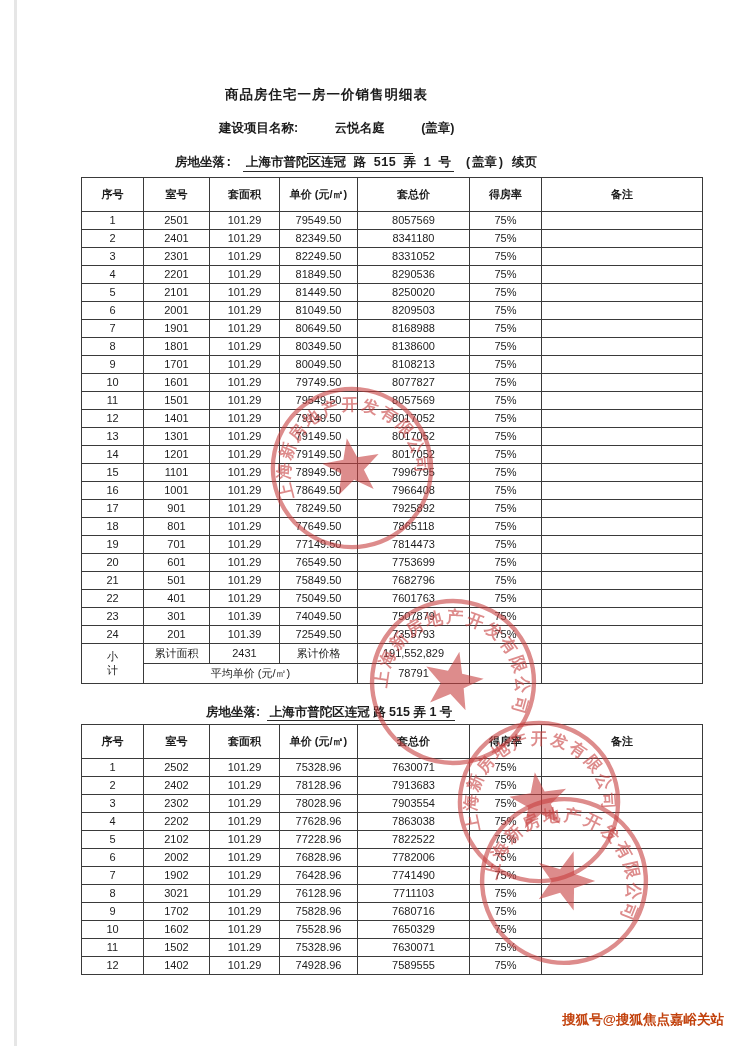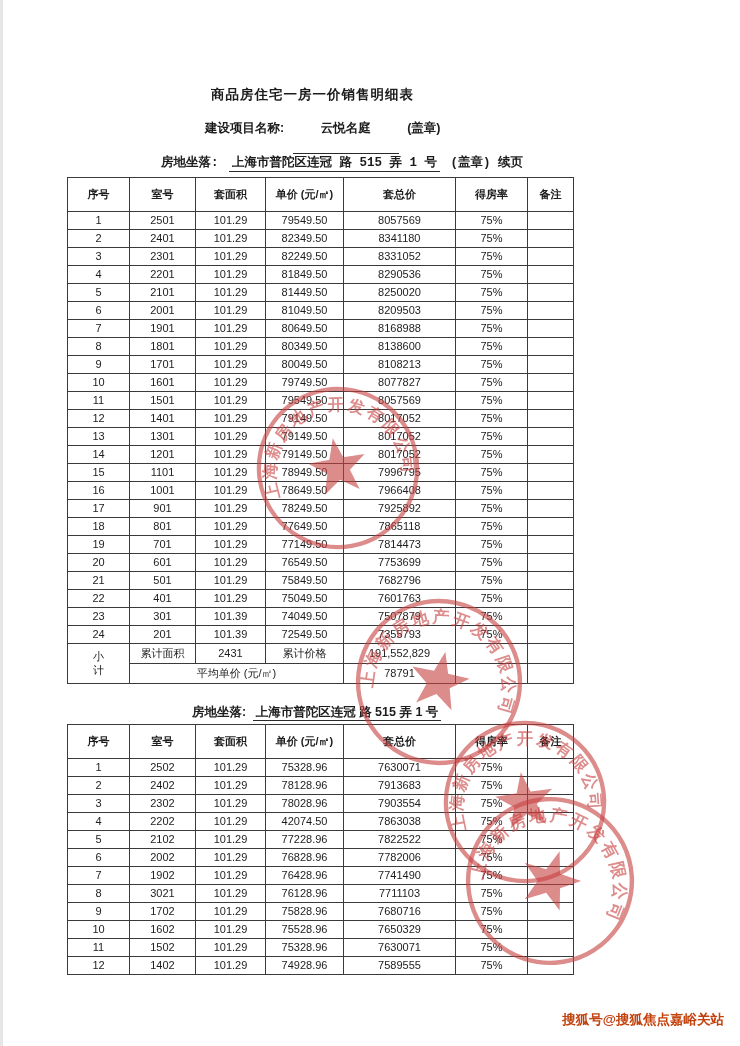--- a/index.html
+++ b/index.html
@@ -4,31 +4,31 @@
 <style>
   * { margin:0; padding:0; box-sizing:border-box; }
   html,body { width:740px; height:1046px; }
   body {
     background:#ffffff;
     font-family:"Liberation Sans","DejaVu Sans",sans-serif;
     color:#1c1c1c;
     position:relative;
     overflow:hidden;
   }
-  .page { position:absolute; inset:0; background:#fff; border-left:3px solid #e6e6e6; }
+  .page { position:absolute; inset:0; background:#fff; border-left:3px solid #e6e6e6;margin-left:14px; }
 
   .title { position:absolute; left:208px; top:86px; font-size:13.5px; font-weight:bold; letter-spacing:1px; }
   .project-line { position:absolute; left:202px; top:120px; font-size:12.5px; font-weight:bold; }
   .underline-fill { display:inline-block; border-bottom:1.5px solid #2a2a2a; padding:0 28px 16px; margin:0 5px; }
   .loc-line { position:absolute; font-size:12.5px; font-weight:bold; white-space:nowrap; }
   .loc1 { left:158px; top:154px;font-family:Liberation Mono, monospace; }
   .loc2 { left:189px; top:704px; }
   .loc-addr { border-bottom:1.5px solid #2a2a2a; padding:0 3px 1px; margin:0 3px; }
 
-  table.price { position:absolute; left:64px; border-collapse:collapse; table-layout:fixed; width:507px; font-size:11px; background:transparent; }
+  table.price { position:absolute; left:64px; border-collapse:collapse; table-layout:fixed; width:622px; font-size:11px; background:transparent; }
   #table1 { top:177px; }
   #table2 { top:724px; }
   th, td { border:1px solid #3a3a3a; text-align:center; vertical-align:middle; padding:0 2px; height:18px; line-height:1.25; overflow:hidden; }
   th { font-weight:bold; height:34px; }
   .sum-row td { height:20px; }
 
   .seal { position:absolute; opacity:0.6; pointer-events:none; }
   .seal-ring { fill:none; stroke:#c84040; stroke-width:5; }
   .seal-text { font-size:19px; fill:#c84040; letter-spacing:3px; font-weight:bold; }
   .seal-star { fill:#c84040; }
@@ -370,21 +370,21 @@
           <td>101.29</td>
           <td>78028.96</td>
           <td>7903554</td>
           <td>75%</td>
           <td></td>
         </tr>
         <tr>
           <td>4</td>
           <td>2202</td>
           <td>101.29</td>
-          <td>42074.50</td>
+          <td>77628.96</td>
           <td>7863038</td>
           <td>75%</td>
           <td></td>
         </tr>
         <tr>
           <td>5</td>
           <td>2102</td>
           <td>101.29</td>
           <td>77228.96</td>
           <td>7822522</td>

